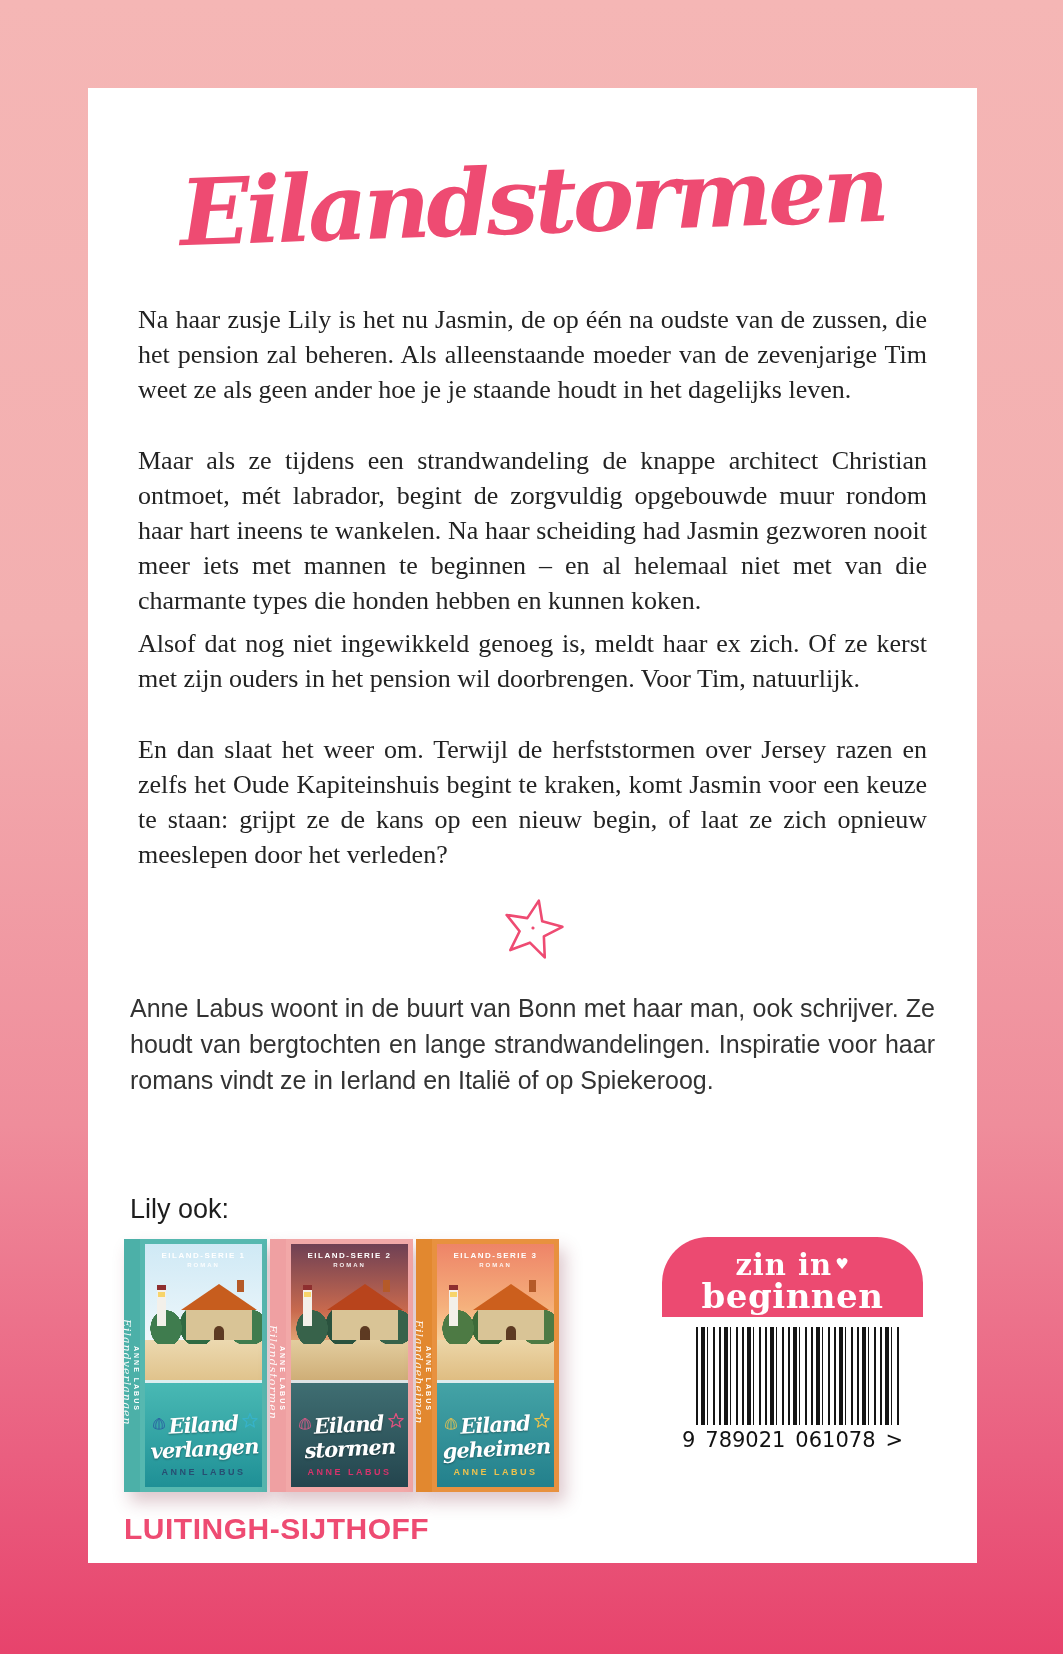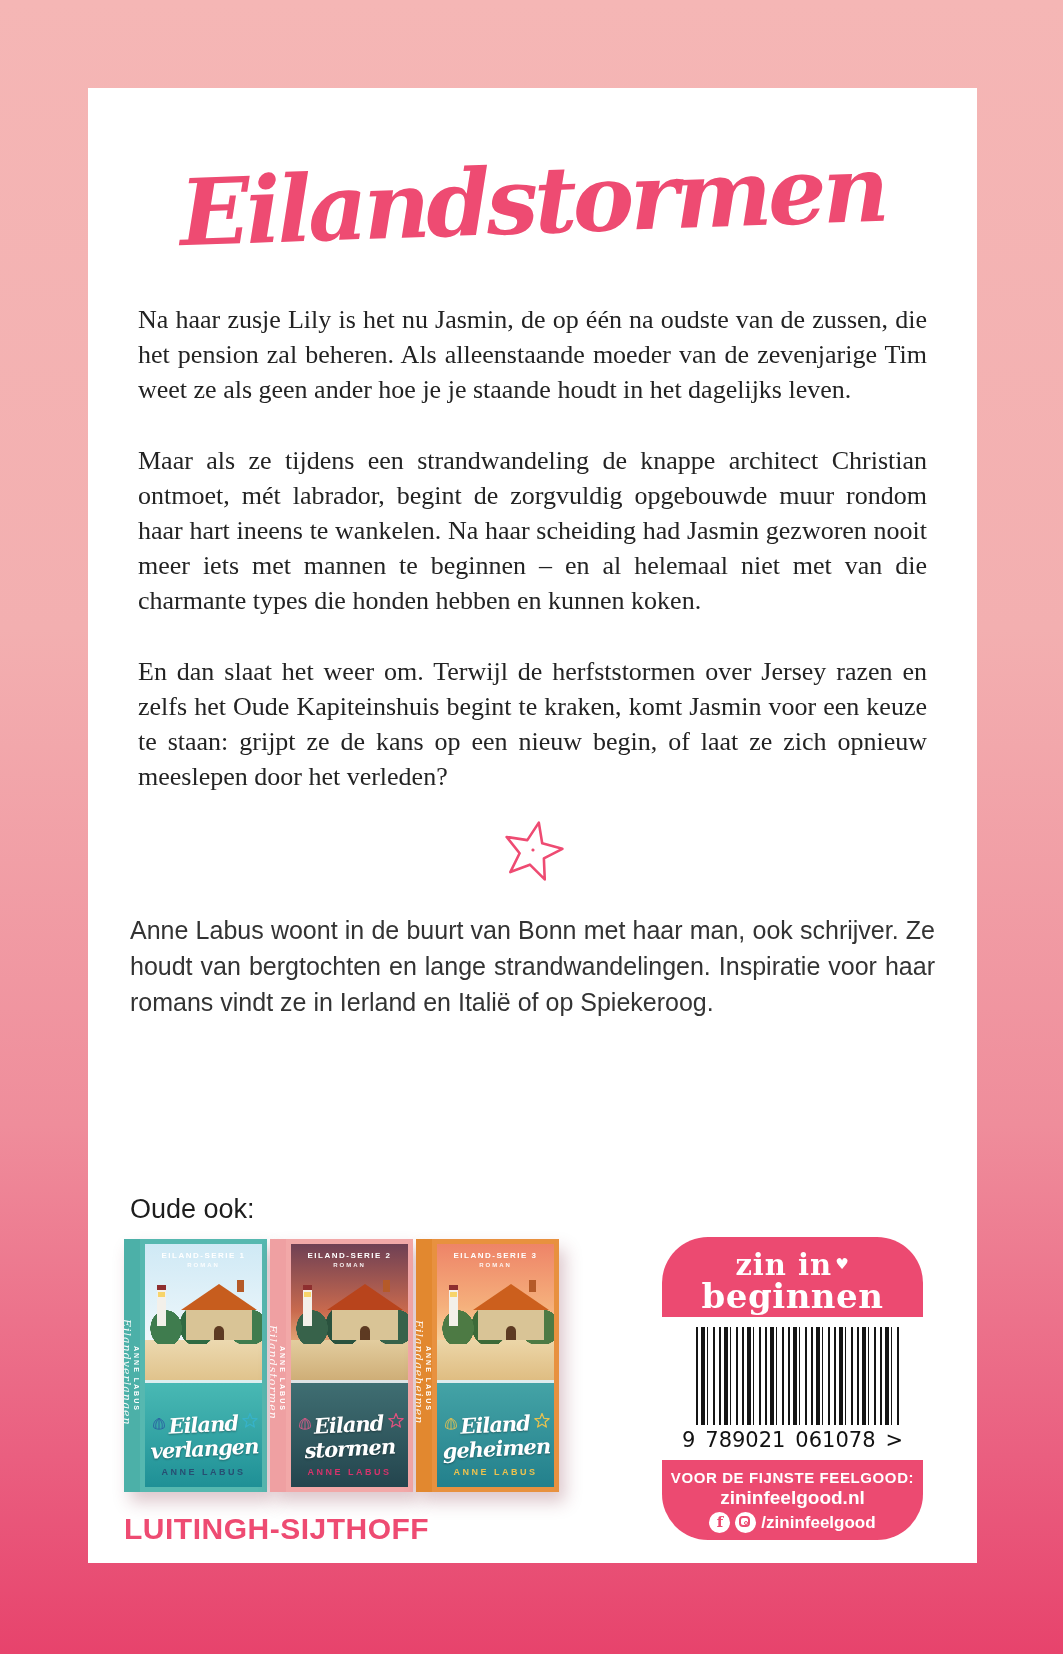--- a/index.html
+++ b/index.html
@@ -126,33 +126,34 @@
 <body>
 
 <div class="page">
   <div class="card">
 
     <h1 class="title">Eilandstormen</h1>
 
     <div class="blurb">
       <p>Na haar zusje Lily is het nu Jasmin, de op één na oudste van de zussen, die het pension zal beheren. Als alleenstaande moeder van de zevenjarige Tim weet ze als geen ander hoe je je staande houdt in het dagelijks leven.</p>
       <p class="gap">Maar als ze tijdens een strandwandeling de knappe architect Christian ontmoet, mét labrador, begint de zorgvuldig opgebouwde muur rondom haar hart ineens te wankelen. Na haar scheiding had Jasmin gezworen nooit meer iets met mannen te beginnen – en al helemaal niet met van die charmante types die honden hebben en kunnen koken.</p>
+      <p>Alsof dat nog niet ingewikkeld genoeg is, meldt haar ex zich. Of ze kerst met zijn ouders in het pension wil doorbrengen. Voor Tim, natuurlijk.</p>
       <p class="gap">En dan slaat het weer om. Terwijl de herfststormen over Jersey razen en zelfs het Oude Kapiteinshuis begint te kraken, komt Jasmin voor een keuze te staan: grijpt ze de kans op een nieuw begin, of laat ze zich opnieuw meeslepen door het verleden?</p>
     </div>
 
     <div class="divider">
       <svg width="64" height="60" viewBox="0 0 64 60">
         <polygon points="32,2 39.6,21.5 60.5,22.7 44.4,36 49.6,56.3 32,45 14.4,56.3 19.6,36 3.5,22.7 24.4,21.5" fill="none" stroke="#ee4b72" stroke-width="2.6" stroke-linejoin="round"></polygon>
         <circle cx="32" cy="30" r="1.6" fill="#ee4b72"></circle>
       </svg>
     </div>
 
     <p class="bio">Anne Labus woont in de buurt van Bonn met haar man, ook schrijver. Ze houdt van bergtochten en lange strandwandelingen. Inspiratie voor haar romans vindt ze in Ierland en Italië of op Spiekeroog.</p>
 
-    <div class="lees-ook">Oude ook:</div>
+    <div class="lees-ook">Lily ook:</div>
 
     <div class="books">
 
       <div class="book b1">
         <div class="spine">
           <span class="sp-author">ANNE LABUS</span>
           <span class="sp-title">Eilandverlangen</span>
         </div>
         <div class="cover">
           <div class="sky">
@@ -257,30 +258,18 @@
       </div>
       <div class="badge-mid">
         <div class="bars"></div>
         <div class="digits">
           <span>9</span>
           <span>789021</span>
           <span>061078</span>
           <span>&gt;</span>
         </div>
       </div>
-      <div class="badge-bot">
-        <div class="tagline">VOOR DE FIJNSTE FEELGOOD:</div>
-        <div class="website">zininfeelgood.nl</div>
-        <div class="social">
-          <span class="fb">f</span>
-          <span class="ig">
-              <span class="frame"></span>
-              <span class="lens"></span>
-            </span>
-          <span class="handle">/zininfeelgood</span>
-        </div>
-      </div>
     </div>
 
     <div class="publisher">LUITINGH-SIJTHOFF</div>
 
   </div>
 </div>
 
 </body></html>

